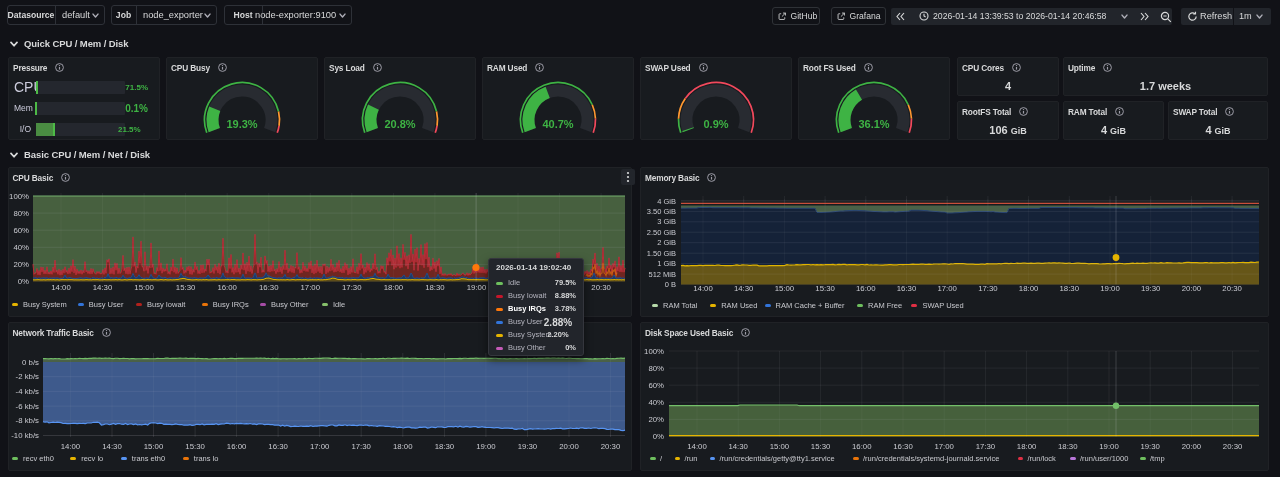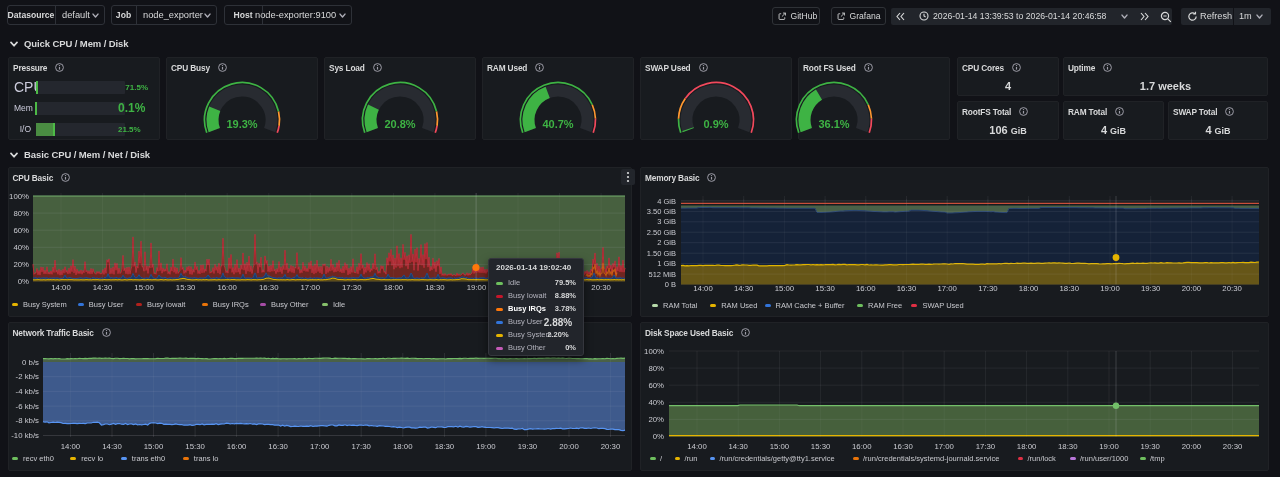--- a/index.html
+++ b/index.html
@@ -87,21 +87,21 @@
     </svg></div>
 <div class="abs" style="left:14px;top:81px;width:17px;height:13px;font-size:14px;color:#ccccdc;text-align:center;line-height:13px">CPU</div>
 <div class="abs" style="left:35.5px;top:81px;width:89px;height:13px;background:#24272e;border-radius:1px"></div>
 <div class="abs" style="left:35.5px;top:81px;width:2.1px;height:13px;background:#4a8c42"></div>
 <div class="abs" style="left:35.8px;top:81px;width:1.8px;height:13px;background:#4dbb47"></div>
 <div class="abs" style="left:118px;top:81px;width:30px;height:13px;font-size:8px;font-weight:bold;color:#3eb344;text-align:right;line-height:13.5px">71.5%</div>
 <div class="abs" style="left:14px;top:102px;width:17px;height:13px;font-size:8.5px;color:#ccccdc;text-align:right;line-height:13px">Mem</div>
 <div class="abs" style="left:35.5px;top:102px;width:89px;height:13px;background:#24272e;border-radius:1px"></div>
 <div class="abs" style="left:35.5px;top:102px;width:1.5px;height:13px;background:#4a8c42"></div>
 <div class="abs" style="left:35.2px;top:102px;width:1.8px;height:13px;background:#4dbb47"></div>
-<div class="abs" style="left:118px;top:102px;width:30px;height:13px;font-size:12px;font-weight:bold;color:#3eb344;line-height:13.5px">0.1%</div>
+<div class="abs" style="left:118px;top:102px;width:30px;height:13px;font-size:10px;font-weight:bold;color:#3eb344;text-align:right;line-height:13.5px">0.1%</div>
 <div class="abs" style="left:14px;top:123px;width:17px;height:13px;font-size:8.5px;color:#ccccdc;text-align:right;line-height:13px">I/O</div>
 <div class="abs" style="left:35.5px;top:123px;width:89px;height:13px;background:#24272e;border-radius:1px"></div>
 <div class="abs" style="left:35.5px;top:123px;width:19.1px;height:13px;background:#4a8c42"></div>
 <div class="abs" style="left:52.8px;top:123px;width:1.8px;height:13px;background:#4dbb47"></div>
 <div class="abs" style="left:118px;top:123px;width:30px;height:13px;font-size:8px;font-weight:bold;color:#3eb344;text-align:left;line-height:13.5px">21.5%</div>
 <div class="panel" style="left:166px;top:57px;width:152px;height:83px"></div>
 <div class="ptitle" style="left:171px;top:62px">CPU Busy<svg width="9" height="9" viewBox="0 0 9 9" style="flex:none">
       <circle cx="4.5" cy="4.5" r="3.9" fill="none" stroke="#9d9da7" stroke-width="1"></circle>
       <line x1="4.5" y1="4" x2="4.5" y2="6.6" stroke="#9d9da7" stroke-width="1.2"></line>
       <circle cx="4.5" cy="2.6" r="0.7" fill="#9d9da7"></circle>
@@ -163,21 +163,21 @@
       <path d="M 48.28 73.09 A 29.5 29.5 0 0 1 47.95 72.13" stroke="#3eb344" stroke-width="12" fill="none"></path>
       <text x="76" y="71" text-anchor="middle" font-size="11" font-weight="bold" fill="#3eb344">0.9%</text>
     </svg>
   </div>
 <div class="panel" style="left:798px;top:57px;width:152px;height:83px"></div>
 <div class="ptitle" style="left:803px;top:62px">Root FS Used<svg width="9" height="9" viewBox="0 0 9 9" style="flex:none">
       <circle cx="4.5" cy="4.5" r="3.9" fill="none" stroke="#9d9da7" stroke-width="1"></circle>
       <line x1="4.5" y1="4" x2="4.5" y2="6.6" stroke="#9d9da7" stroke-width="1.2"></line>
       <circle cx="4.5" cy="2.6" r="0.7" fill="#9d9da7"></circle>
     </svg></div>
-<div class="abs" style="left:758px;top:57px;width:136px;height:83px">
+<div class="abs" style="left:798px;top:57px;width:136px;height:83px">
     <svg width="152" height="83" style="position:absolute;left:0;top:0">
       <path d="M 40.76 75.83 A 37.5 37.5 0 0 1 110.26 47.75" stroke="#3eb344" stroke-width="1.7" fill="none"></path>
       <path d="M 110.26 47.75 A 37.5 37.5 0 0 1 113.48 61.69" stroke="#ff9830" stroke-width="1.7" fill="none"></path>
       <path d="M 113.48 61.69 A 37.5 37.5 0 0 1 111.24 75.83" stroke="#f2495c" stroke-width="1.7" fill="none"></path>
       <path d="M 48.28 73.09 A 29.5 29.5 0 1 1 103.72 73.09" stroke="#282b31" stroke-width="12" fill="none"></path>
       <path d="M 48.28 73.09 A 29.5 29.5 0 0 1 60.99 37.60" stroke="#3eb344" stroke-width="12" fill="none"></path>
       <text x="76" y="71" text-anchor="middle" font-size="11" font-weight="bold" fill="#3eb344">36.1%</text>
     </svg>
   </div>
 <div class="panel" style="left:957px;top:57px;width:102px;height:39px"></div>

